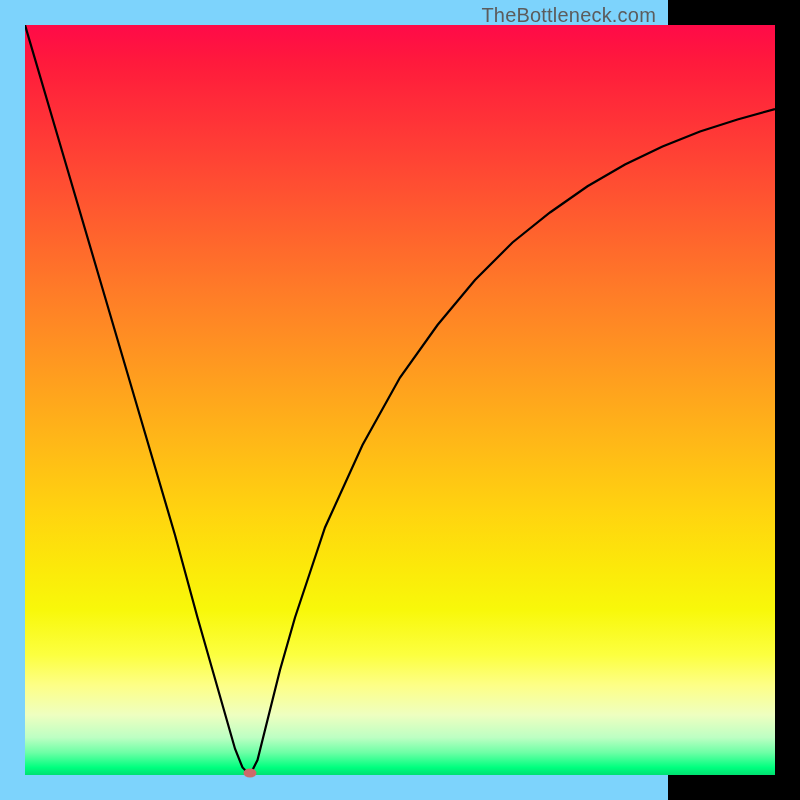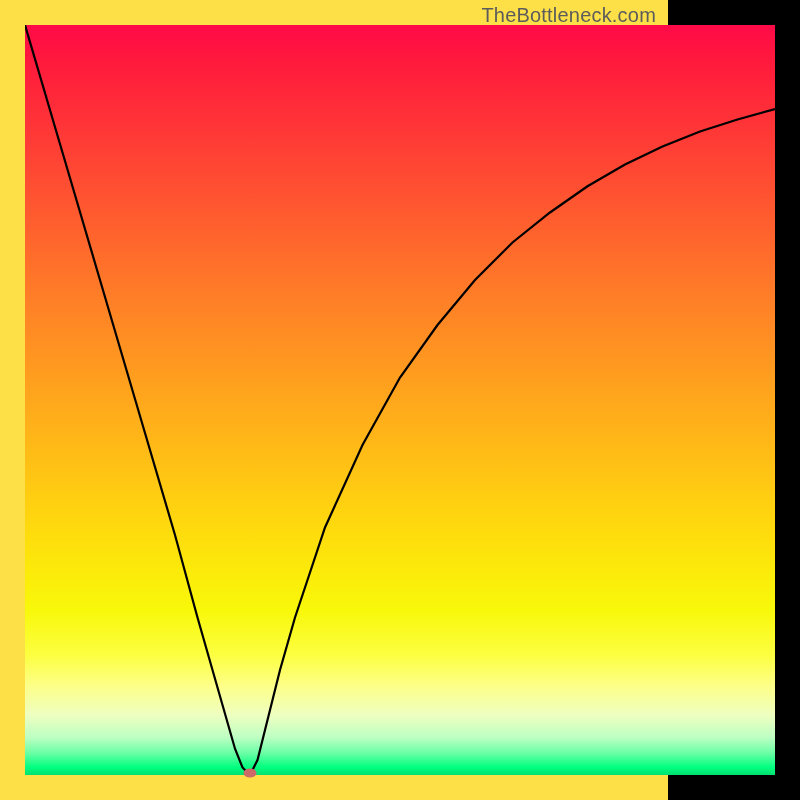--- a/index.html
+++ b/index.html
@@ -7,21 +7,21 @@
     padding: 0;
     width: 800px;
     height: 800px;
     overflow: hidden;
     background: #000;
     font-family: Arial, Helvetica, sans-serif;
   }
   .frame {
     width: 668px;
     height: 800px;
-    background: #fde047;
+    background: #7dd3fc;
     position: relative;
   }
   .plot-area {
     position: absolute;
     left: 25px;
     top: 25px;
     width: 750px;
     height: 750px;
     
     background: linear-gradient(

